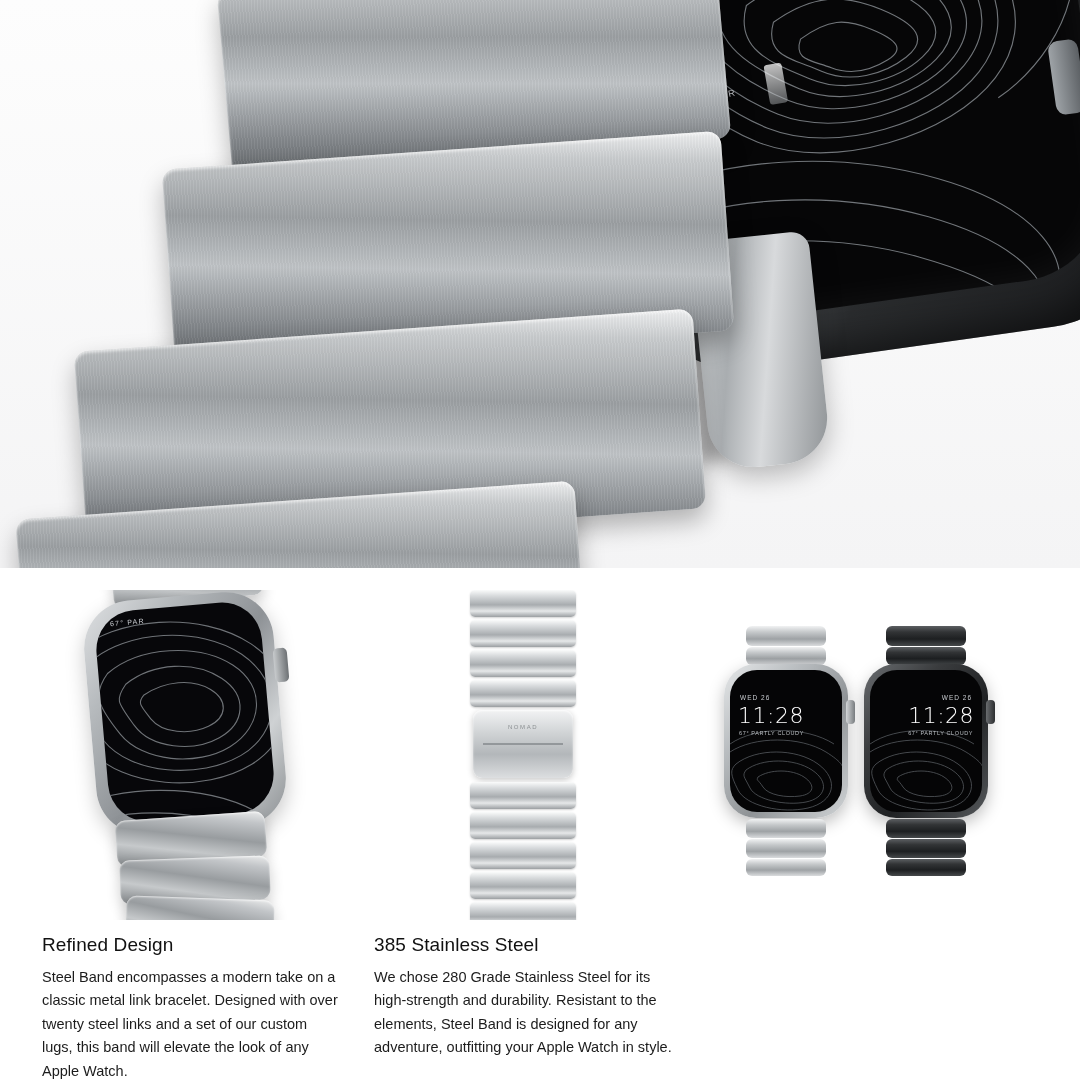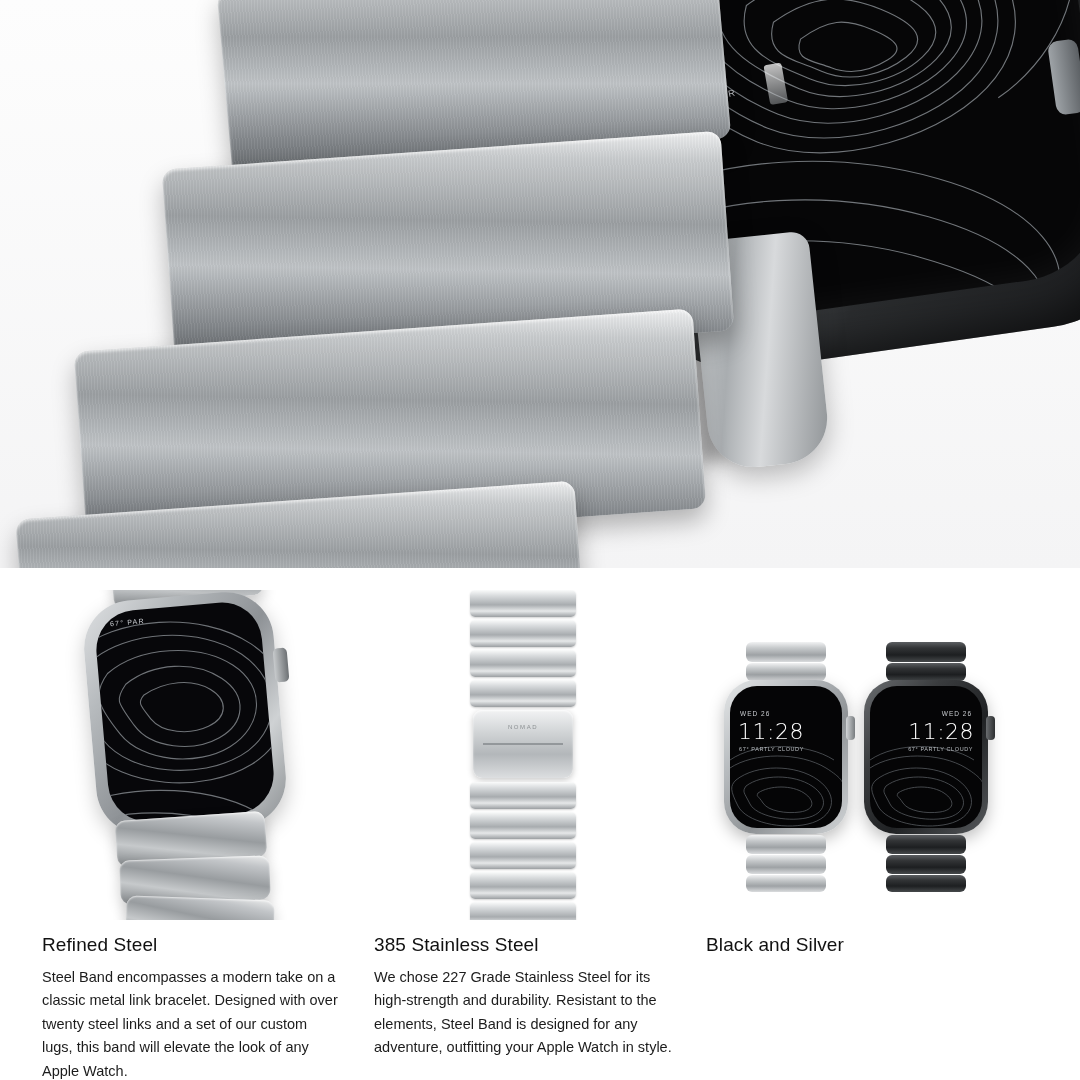--- a/index.html
+++ b/index.html
@@ -243,21 +243,21 @@
     left: 0; right: 0; top: 14px;
     text-align: center;
     font-size: 6px;
     letter-spacing: 1.6px;
     color: #8c9093;
   }
 
   
   .f3-watch {
     position: absolute;
-    top: 52px;
+    top: 36px;
     width: 140px;
     height: 284px;
   }
   .f3-left { left: 10px; }
   .f3-right { left: 150px; }
   .f3-case {
     position: absolute;
     left: 8px; top: 38px;
     width: 124px; height: 154px;
     border-radius: 32px;
@@ -380,21 +380,21 @@
             <path d="M0,40 C20,20 60,8 96,8"></path>
           </g>
         </svg>
         <div class="hero-face-text" style="left:16px;top:8px;font-size:7px;transform:none">67° PAR</div>
       </div>
       <div class="f1-crown"></div>
       <div class="f1-band f1-b1"></div>
       <div class="f1-band f1-b2"></div>
       <div class="f1-band f1-b3"></div>
     </div>
-    <h3 class="feature-title">Refined Steel</h3>
+    <h3 class="feature-title">Refined Design</h3>
     <p class="feature-body">Steel Band encompasses a modern take on a classic metal link bracelet. Designed with over twenty steel links and a set of our custom lugs, this band will elevate the look of any Apple Watch.</p>
   </div>
 
   <div class="feature">
     <div class="feature-figure">
       <div class="f2-wrap">
         <div class="f2-link" style="top:0px"></div>
         <div class="f2-link" style="top:30px"></div>
         <div class="f2-link" style="top:60px"></div>
         <div class="f2-link" style="top:90px"></div>
@@ -403,21 +403,21 @@
           <div class="f2-clasp-line"></div>
         </div>
         <div class="f2-link" style="top:192px"></div>
         <div class="f2-link" style="top:222px"></div>
         <div class="f2-link" style="top:252px"></div>
         <div class="f2-link" style="top:282px"></div>
         <div class="f2-link" style="top:312px"></div>
       </div>
     </div>
     <h3 class="feature-title">385 Stainless Steel</h3>
-    <p class="feature-body">We chose 227 Grade Stainless Steel for its high-strength and durability. Resistant to the elements, Steel Band is designed for any adventure, outfitting your Apple Watch in style.</p>
+    <p class="feature-body">We chose 280 Grade Stainless Steel for its high-strength and durability. Resistant to the elements, Steel Band is designed for any adventure, outfitting your Apple Watch in style.</p>
   </div>
 
   <div class="feature">
     <div class="feature-figure">
 
       <div class="f3-watch f3-left">
         <div class="f3-band silver" style="left:30px;top:0px;width:80px;height:20px"></div>
         <div class="f3-band silver" style="left:30px;top:21px;width:80px;height:18px"></div>
         <div class="f3-case silver"></div>
         <div class="f3-crown silver"></div>
@@ -461,16 +461,15 @@
             <div class="f3-day r">WED 26</div>
             <div class="f3-time r">11:28</div>
             <div class="f3-cond r">67° PARTLY CLOUDY</div>
           </div>
         </div>
         <div class="f3-band black" style="left:30px;top:193px;width:80px;height:19px"></div>
         <div class="f3-band black" style="left:30px;top:213px;width:80px;height:19px"></div>
         <div class="f3-band black" style="left:30px;top:233px;width:80px;height:17px"></div>
       </div>
     </div>
-    <h3 class="feature-title">Black and Silver</h3>
   </div>
 
 </div>
 
 </body></html>

